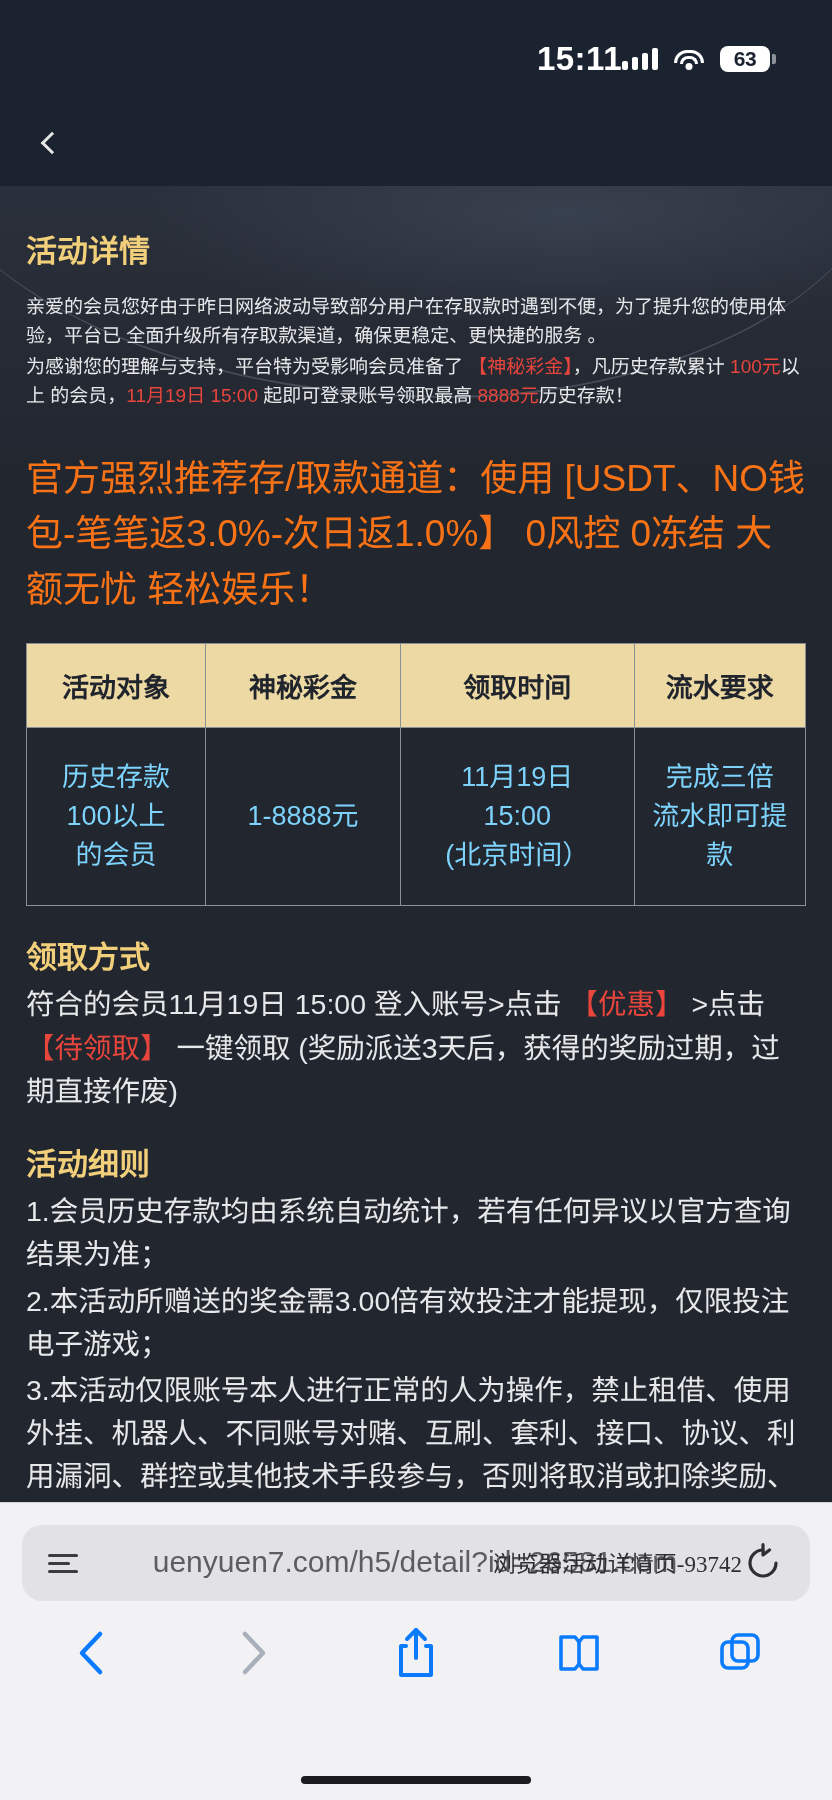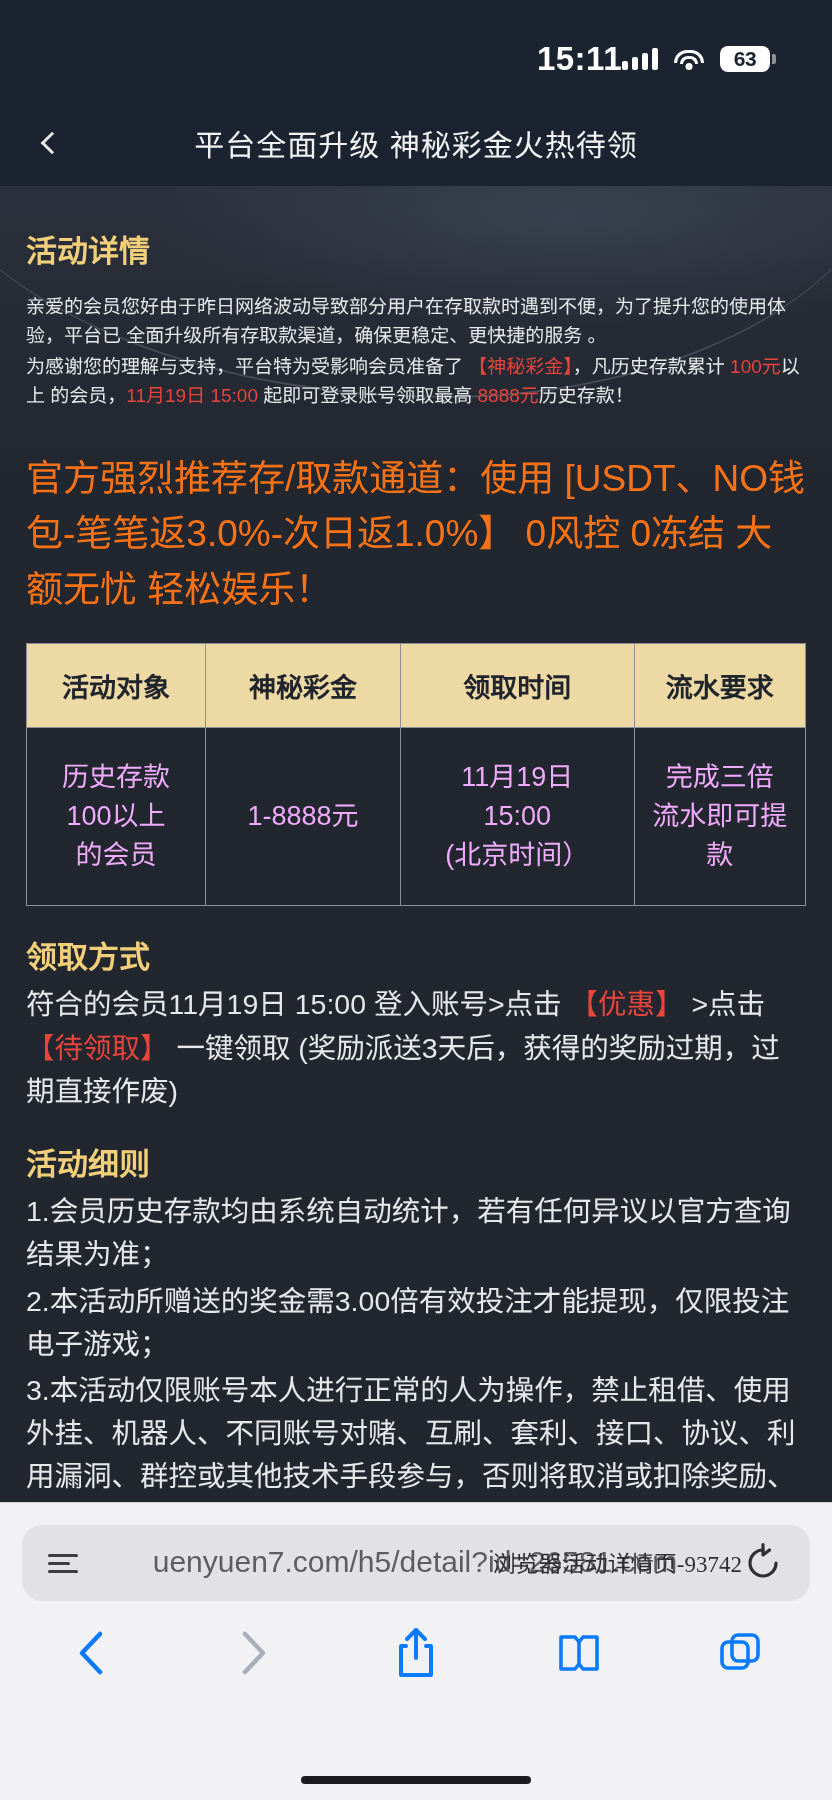--- a/index.html
+++ b/index.html
@@ -162,21 +162,21 @@
   table.info-table th {
     background: #edd9a3;
     color: #20242c;
     font-size: 27px;
     font-weight: bold;
     padding: 22px 4px;
     border: 1px solid #8b8f97;
     text-align: center;
   }
   table.info-table td {
-    color: #f0abfc;
+    color: #7dd3fc;
     font-size: 27px;
     text-align: center;
     padding: 30px 8px;
     border: 1px solid #8b8f97;
     line-height: 1.45;
     vertical-align: middle;
   }
   .col1 { width: 23%; }
   .col2 { width: 25%; }
   .col3 { width: 30%; }
@@ -300,21 +300,20 @@
         <div class="battery-body">63</div>
         <div class="battery-tip"></div>
       </div>
     </div>
   </div>
 
   <div class="nav-bar">
     <div class="back-btn">
       <span class="chev"></span>
     </div>
-    <div class="nav-title">平台全面升级 神秘彩金火热待领</div>
   </div>
 
   <div class="content">
     <div class="content-inner">
 
       <h2 class="section-title">活动详情</h2>
 
       <p class="body-text">亲爱的会员您好由于昨日网络波动导致部分用户在存取款时遇到不便，为了提升您的使用体验，平台已 全面升级所有存取款渠道，确保更稳定、更快捷的服务 。</p>
 
       <p class="body-text"><span>为感谢您的理解与支持，平台特为受影响会员准备了 </span><span class="red">【神秘彩金】</span><span>，凡历史存款累计 </span><span class="red">100元</span><span>以上 的会员，</span><span class="red">11月19日 15:00</span><span> 起即可登录账号领取最高 </span><span class="red">8888元</span><span>历史存款！</span></p>

